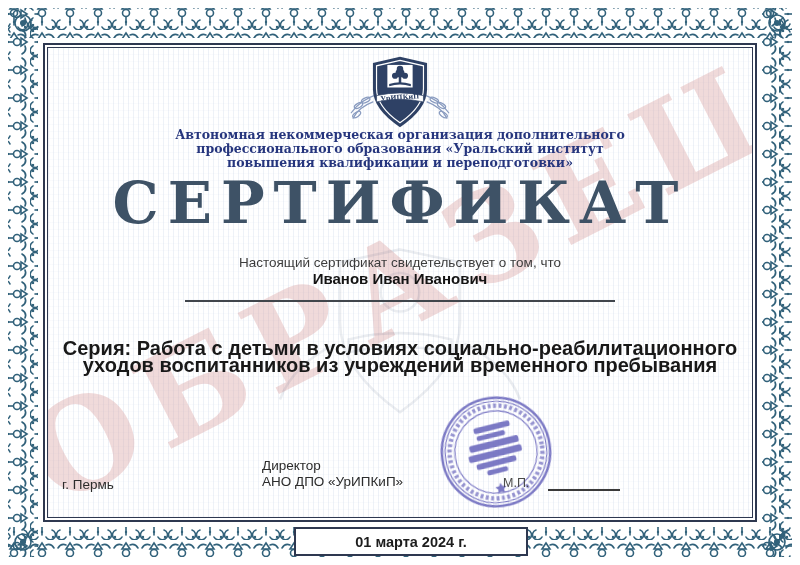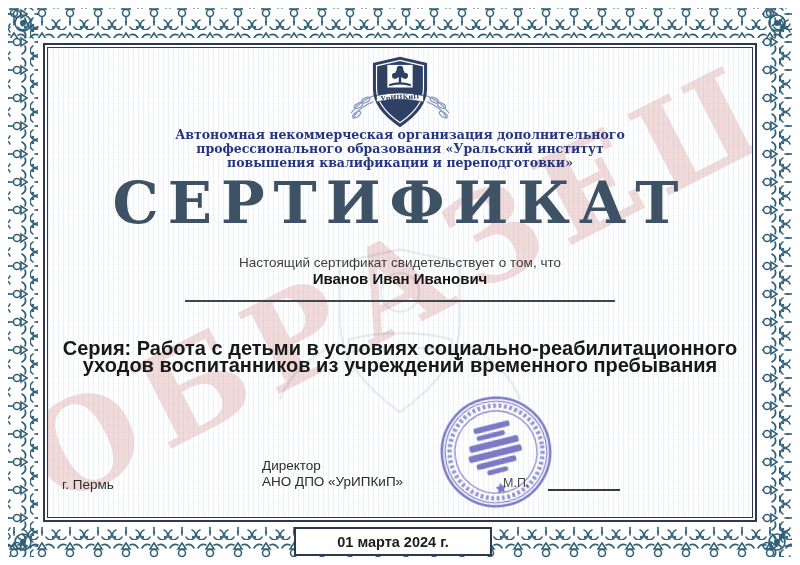--- a/index.html
+++ b/index.html
@@ -56,21 +56,21 @@
   .action{top:267px;font-size:13.5px;color:var(--c-text);}
   .course{top:292px;font-size:20px;font-weight:700;line-height:17px;color:#181818;}
   .city{position:absolute;left:14px;top:429px;font-size:13.5px;color:#2c2c2c;text-align:left;}
   .director{position:absolute;left:214px;top:410px;font-size:13.5px;line-height:16px;
             color:#2c2c2c;text-align:left;}
   .seal{position:absolute;left:390px;top:346px;}
   .mp{position:absolute;left:455px;top:428px;font-size:12.5px;color:#4a4a4a;}
   .sig-line{position:absolute;left:500px;top:441px;width:72px;height:1.5px;background:#3a3a3a;}
   .disclaimer{top:448px;font-size:11.5px;color:#4f4f4f;}
   .date-box{
-    position:absolute;left:294px;top:527px;width:198px;height:29px;
+    position:absolute;left:294px;top:527px;width:234px;height:29px;
     background:#fff;border:2px solid var(--c-frame);
     display:flex;align-items:center;justify-content:center;
     font-size:14.5px;font-weight:700;color:#1d1d1d;z-index:5;
   }
   .orn-stroke{fill:none;stroke:var(--c-border);stroke-width:1.6;stroke-linecap:round;}
   .orn-fill{fill:var(--c-border);stroke:none;}
 </style>
 </head>
 <body>
 

